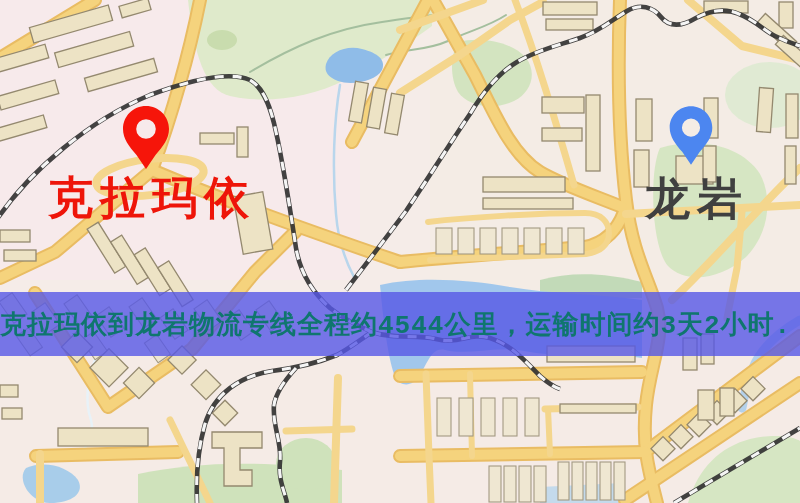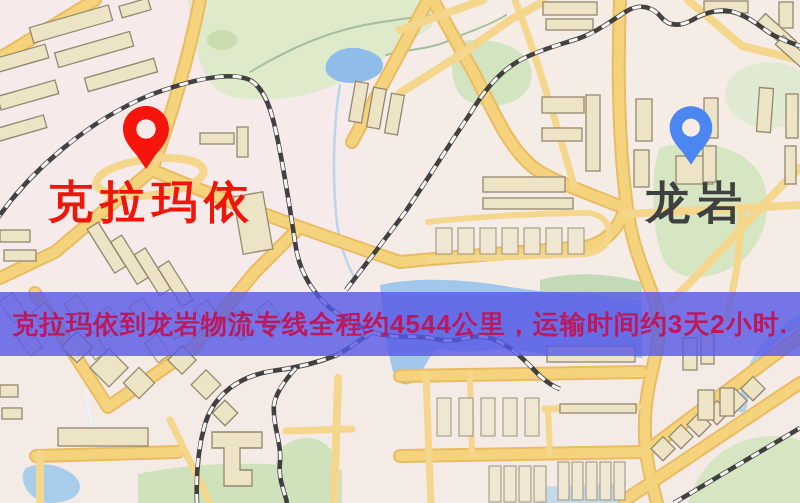--- a/index.html
+++ b/index.html
@@ -1,18 +1,18 @@
 <!DOCTYPE html>
 <html><head>
 <meta charset="utf-8">
 <style>
   html,body{margin:0;padding:0;background:#888;}
   .screen{
     position:relative;width:800px;height:503px;overflow:hidden;
-    font-family:Liberation Sans, sans-serif;
+    font-family:Liberation Mono, monospace;
     background:#f5ece8;
   }
   .screen svg.map{position:absolute;left:0;top:0;}
   
   .bld{fill:#ede3c5;stroke:#94896f;stroke-width:1.3;}
   .bld-light{fill:#efe7d2;stroke:#a39a82;stroke-width:1.1;}
   .road-casing{stroke:#e9bc63;stroke-width:14;fill:none;stroke-linecap:round;stroke-linejoin:round;}
   .road-fill{stroke:#f5d37d;stroke-width:10;fill:none;stroke-linecap:round;stroke-linejoin:round;}
   .road-minor{stroke:#f4d68d;fill:none;stroke-linecap:round;stroke-linejoin:round;}
   .rail-base{stroke:#333333;stroke-width:4.6;fill:none;opacity:.92;}
@@ -24,22 +24,22 @@
   .pin-label{
     position:absolute;text-align:center;font-weight:700;
     font-size:45px;line-height:46px;letter-spacing:7px;white-space:nowrap;
   }
   .origin-label{left:36px;top:179px;width:232px;color:#ee1509;}
   .dest-label{left:617px;top:180px;width:160px;color:#404040;}
   
   .banner{
     position:absolute;left:0;top:292px;width:800px;height:64px;
     background:rgba(86,88,230,0.80);
-    display:flex;align-items:center;justify-content:center;
-    color:#be185d;font-size:26px;font-weight:600;letter-spacing:1px;
+    display:flex;align-items:center;
+    color:#0f766e;font-size:26px;font-weight:600;letter-spacing:1px;
     white-space:nowrap;
   }
 </style>
 </head>
 <body>
 
 <div class="screen">
 
   <svg class="map" width="800" height="503" viewBox="0 0 800 503">
     <defs>

